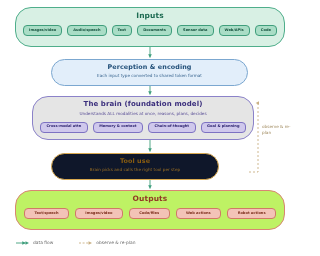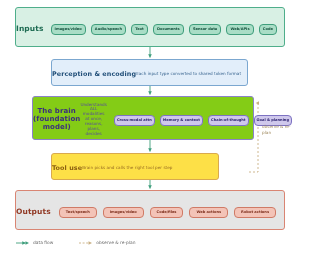--- a/index.html
+++ b/index.html
@@ -9,24 +9,24 @@
     font-family:"DejaVu Sans","Liberation Sans",sans-serif;
     overflow:hidden;
     position:relative;
   }
   #canvas{position:relative;width:300px;height:256px;}
 
   
   .block{
     position:absolute;
     box-sizing:border-box;
-    border-radius:3px;
+    border-radius:16px;
     border:1px solid;
     display:flex;
-    flex-direction:row;
+    flex-direction:column;
     align-items:center;
   }
   .block-title{
     font-weight:bold;
     letter-spacing:.1px;
     text-align:center;
     line-height:1.1;
   }
   .block-sub{
     text-align:center;
@@ -70,42 +70,42 @@
   #perception{
     left:51px;top:59px;width:197px;height:27px;
     background:#e2eefa;border-color:#7ba7d0;
   }
   #perception .block-title{font-size:6.4px;color:#1f4d77;margin-top:4px;}
   #perception .block-sub{font-size:4.2px;color:#3c6791;margin-top:3px;}
 
   
   #brain{
     left:32px;top:96px;width:222px;height:44px;
-    background:#84cc16;border-color:#8b82c9;
+    background:#e5e5e5;border-color:#8b82c9;
   }
   #brain .block-title{font-size:7px;color:#3b2f7d;margin-top:4px;}
   #brain .block-sub{font-size:4.2px;color:#5a4f97;margin-top:3px;}
   #brain .chip-row{margin-top:5px;gap:5px;padding:0 7px;}
   #brain .chip{
     background:#cfc8ec;border-color:#7d72c2;color:#2e2470;
     flex:1 1 auto;padding:0 2px;
   }
 
   
   #tooluse{
     left:51px;top:153px;width:168px;height:27px;
-    background:#fde047;border-color:#d9a94f;
+    background:#0f172a;border-color:#d9a94f;
   }
   #tooluse .block-title{font-size:6.4px;color:#8a5d10;margin-top:4px;}
   #tooluse .block-sub{font-size:4.2px;color:#9a6e23;margin-top:3px;}
 
   
   #outputs{
     left:15px;top:190px;width:270px;height:40px;
-    background:#e5e5e5;border-color:#d98573;
+    background:#bef264;border-color:#d98573;
   }
   #outputs .block-title{font-size:7.5px;color:#913925;margin-top:4px;}
   #outputs .chip-row{margin-top:5px;gap:6px;padding:0 8px;}
   #outputs .chip{
     background:#f3c3b7;border-color:#cf7a66;color:#7e2f1d;
     flex:1 1 auto;padding:0 2px;
   }
 
   
   #wires{position:absolute;left:0;top:0;width:300px;height:256px;pointer-events:none;}

